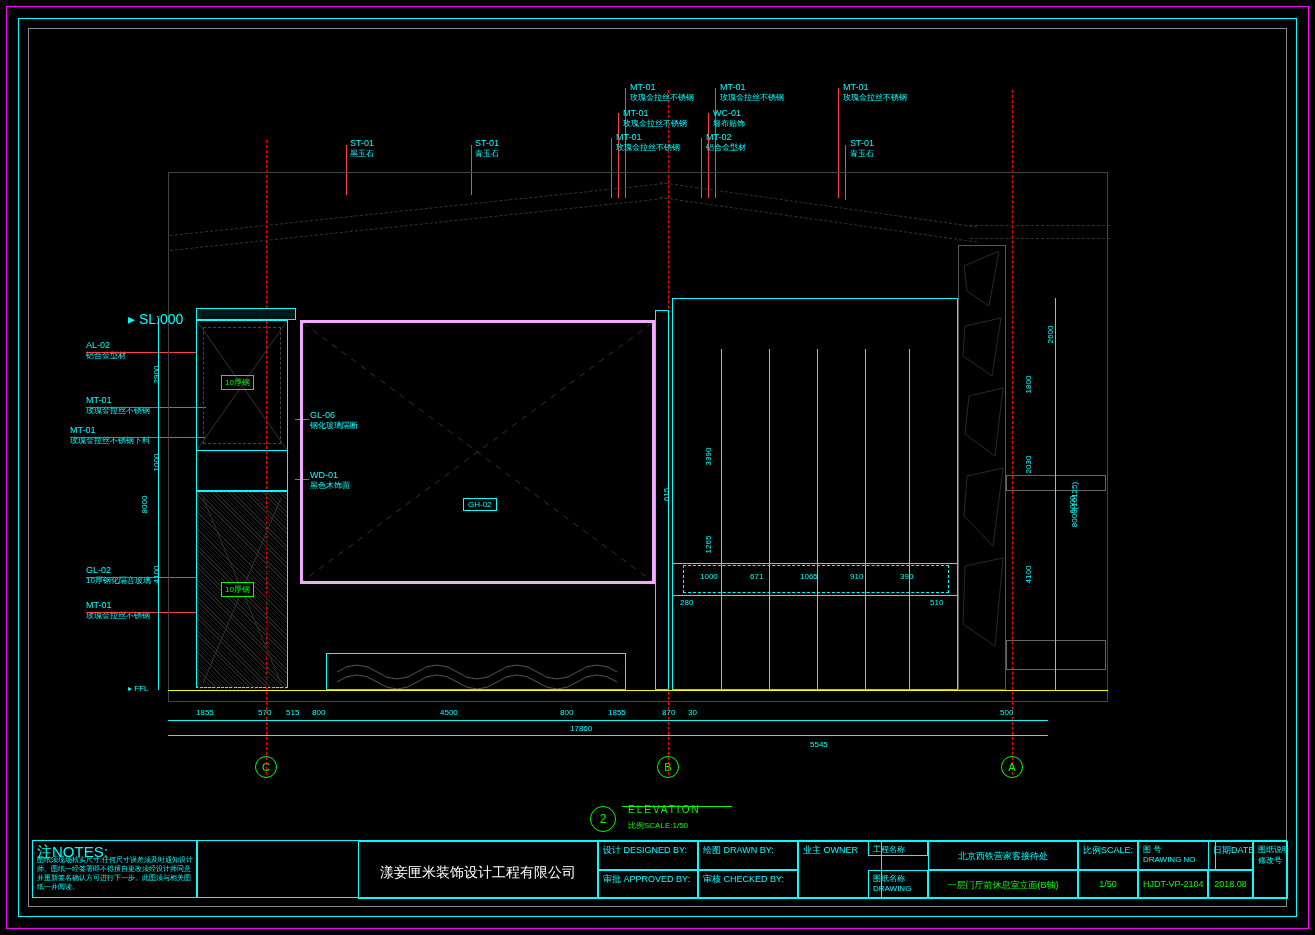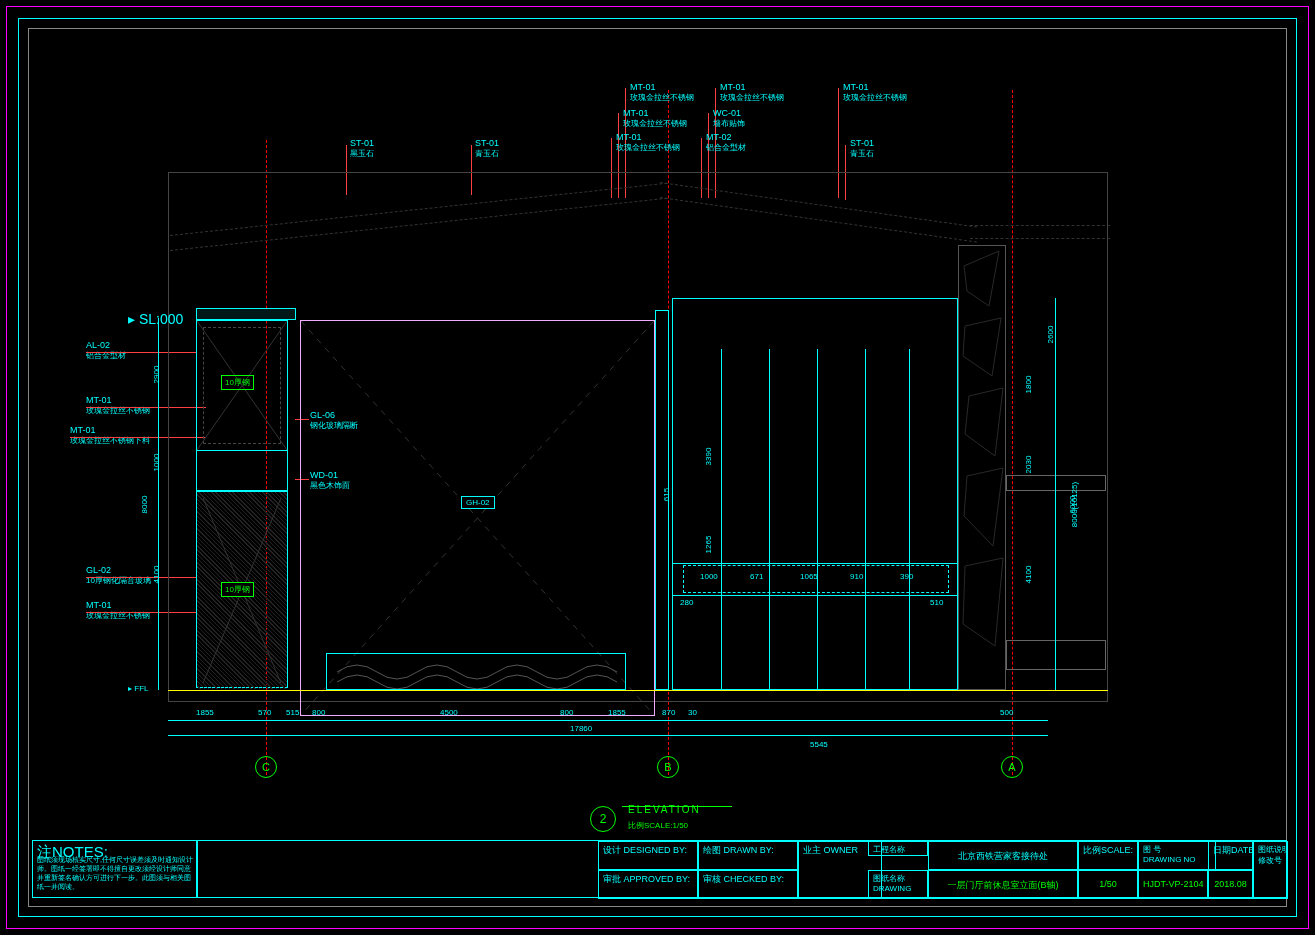--- a/index.html
+++ b/index.html
@@ -159,21 +159,21 @@
           <line x1="0" y1="0" x2="100%" y2="100%" stroke="#333"></line>
           <line x1="100%" y1="0" x2="0" y2="100%" stroke="#333"></line>
         </svg>
      </div>
      <div style="position:absolute;left:24px;top:90px;border:1px solid #00ff00;padding:1px 3px;font-size:8px;color:#00ff00;background:#000">10厚钢</div>
   </div>
 </div>
 
 <div style="position:absolute;left:196px;top:308px;width:100px;height:12px;border:1px solid #00ffff;background:#001818"></div>
 
-<div style="position:absolute;left:300px;top:320px;width:355px;height:396px;border:1px solid #f0abfc">
+<div style="position:absolute;left:300px;top:320px;width:355px;height:264px;border:3px solid #f0abfc">
   <svg width="100%" height="100%">
       <line x1="0" y1="0" x2="100%" y2="100%" stroke="#333" stroke-dasharray="6 6"></line>
       <line x1="100%" y1="0" x2="0" y2="100%" stroke="#333" stroke-dasharray="6 6"></line>
     </svg>
   <div style="position:absolute;left:160px;top:175px;border:1px solid #00ffff;padding:1px 4px;font-size:8px;color:#00ffff;background:#000">GH-02</div>
 </div>
 
 <div style="position:absolute;left:655px;top:310px;width:14px;height:380px;border:1px solid #00ffff"></div>
 
 <div class="dots" style="position:absolute;left:672px;top:298px;width:286px;height:392px;border:1px solid #00ffff">
@@ -262,20 +262,23 @@
 <div class="txt" style="left:628px;top:820px;font-size:8px;color:#00ff00">比例SCALE:1/50</div>
 
 <div class="tb" style="left:32px;top:840px;width:165px;height:58px">
   <div class="txt" style="left:4px;top:2px;font-size:15px;color:#00ffff">注NOTES:</div>
   <div class="txt" style="left:4px;top:14px;font-size:7px;color:#00ffff;white-space:normal;width:158px;line-height:9px">图纸须现场核实尺寸,任何尺寸误差须及时通知设计师。图纸一经签署即不得擅自更改须经设计师同意并重新签名确认方可进行下一步。此图须与相关图纸一并阅读。</div>
 </div>
 
 <div class="tb" style="left:197px;top:840px;width:1090px;height:58px">
 
 
+  <div class="cell" style="left:160px;top:0;width:240px;height:58px;text-align:center">
+    <div class="txt w" style="position:relative;top:20px;left:0;width:100%;text-align:center;font-size:14px">漾妾匣米装饰设计工程有限公司</div>
+  </div>
 
   <div class="cell" style="left:400px;top:0;width:100px;height:29px"><span class="txt" style="position:static">设计 DESIGNED BY:</span></div>
   <div class="cell" style="left:400px;top:29px;width:100px;height:29px"><span class="txt" style="position:static">审批 APPROVED BY:</span></div>
 
   <div class="cell" style="left:500px;top:0;width:100px;height:29px"><span class="txt" style="position:static">绘图 DRAWN BY:</span></div>
   <div class="cell" style="left:500px;top:29px;width:100px;height:29px"><span class="txt" style="position:static">审核 CHECKED BY:</span></div>
 
   <div class="cell" style="left:600px;top:0;width:84px;height:58px"><span class="txt" style="position:static">业主 OWNER</span></div>
 
   <div class="cell" style="left:670px;top:0;width:60px;height:15px;white-space:pre;color:#00ffff;font-size:8px">工程名称

